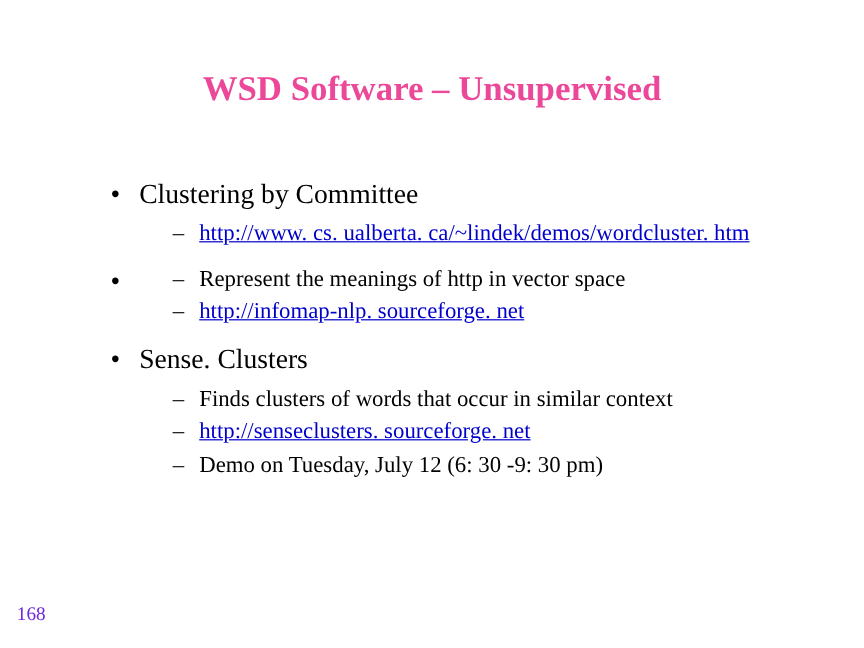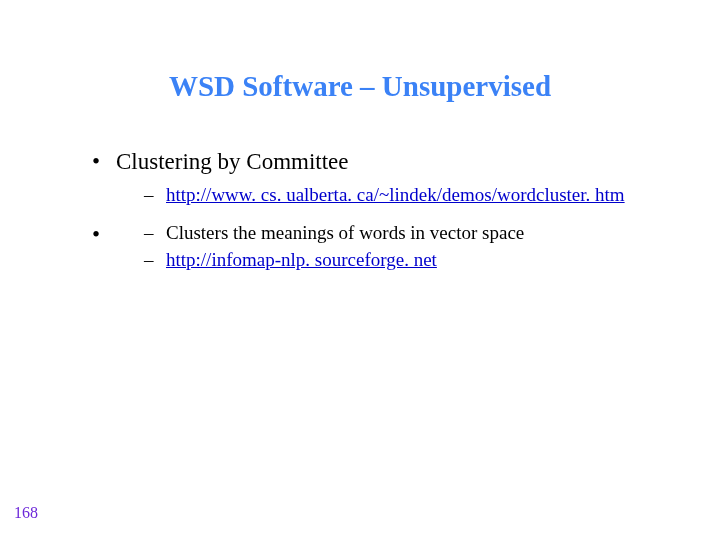--- a/index.html
+++ b/index.html
@@ -14,27 +14,27 @@
     overflow: hidden;
   }
   .slide {
     width: 720px;
     height: 540px;
     position: relative;
     box-sizing: border-box;
   }
   .title {
     position: absolute;
-    top: 70px;
+    top: 58px;
     left: 0;
     width: 100%;
     text-align: center;
     font-size: 29px;
     font-weight: bold;
-    color: #3b82f6;
+    color: #ec4899;
   }
   .body {
     position: absolute;
     top: 130px;
     left: 72px;
     right: 60px;
   }
   ul.lvl1 {
     list-style: none;
     margin: 16px;
@@ -97,26 +97,40 @@
         <ul class="lvl2">
           <li>
             <span class="link">http://www. cs. ualberta. ca/~lindek/demos/wordcluster. htm</span>
           </li>
         </ul>
       </li>
 
       <li>
         <ul class="lvl2">
           <li>
-            <span>Clusters the meanings of words in vector space</span>
+            <span>Represent the meanings of http in vector space</span>
           </li>
           <li>
             <span class="link">http://infomap-nlp. sourceforge. net</span>
           </li>
         </ul>
       </li>
 
+      <li>
+        <span>Sense. Clusters</span>
+        <ul class="lvl2">
+          <li>
+            <span>Finds clusters of words that occur in similar context</span>
+          </li>
+          <li>
+            <span class="link">http://senseclusters. sourceforge. net</span>
+          </li>
+          <li>
+            <span>Demo on Tuesday, July 12 (6: 30 -9: 30 pm)</span>
+          </li>
+        </ul>
+      </li>
     </ul>
   </div>
 
   <div class="page-number">168</div>
 
 </div>
 
 </body></html>

